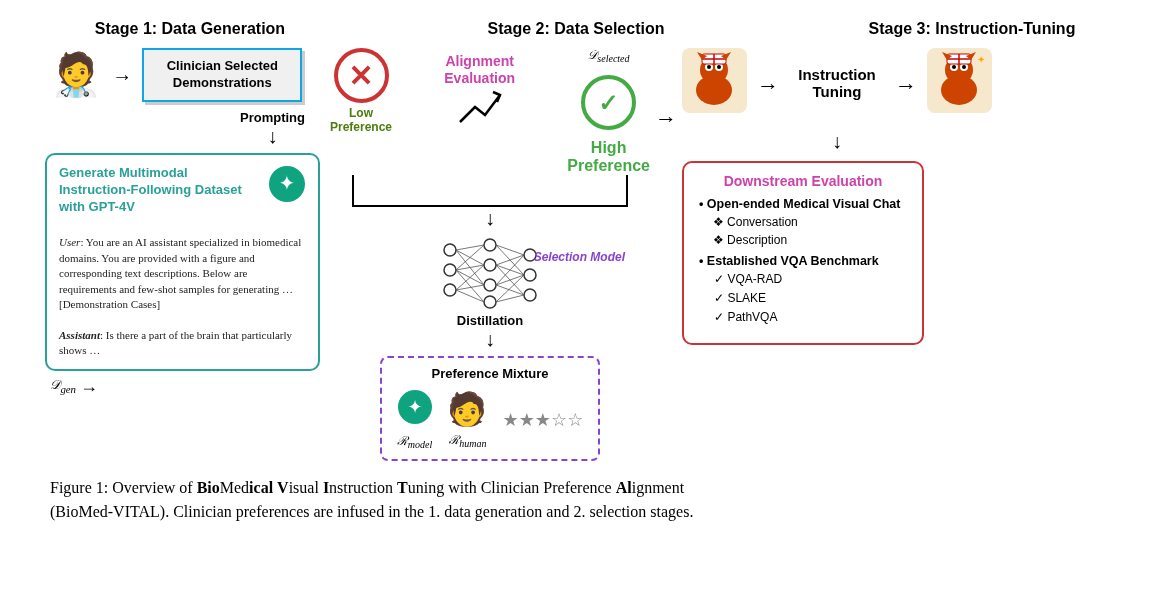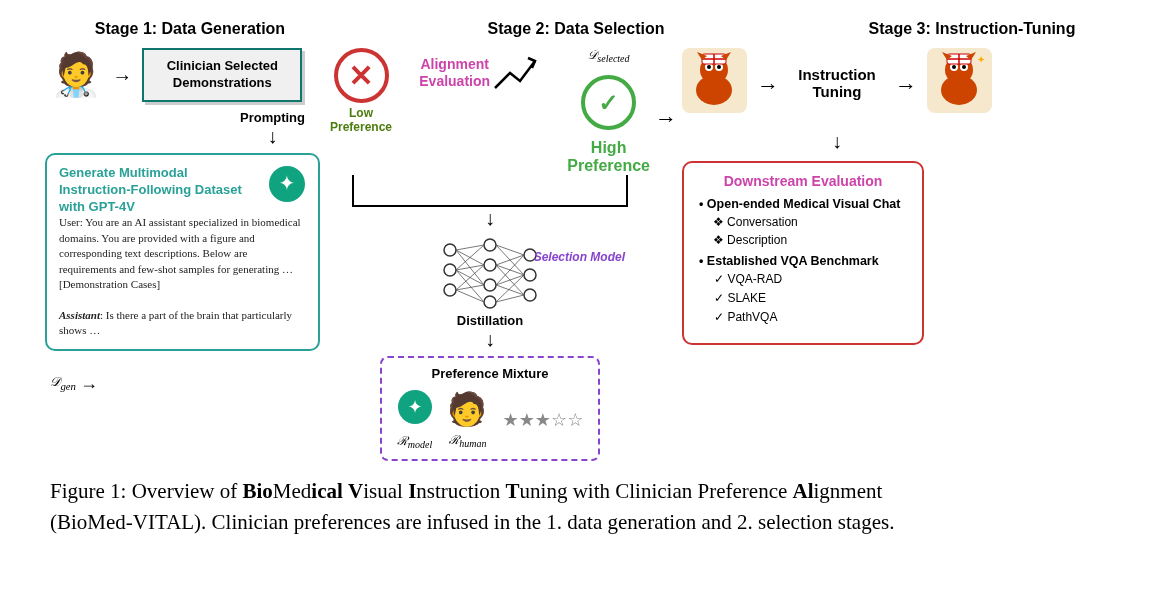--- a/index.html
+++ b/index.html
@@ -67,21 +67,21 @@
       font-size: 42px;
       line-height: 1;
     }
 
     .arrow-right {
       font-size: 20px;
       color: black;
     }
 
     .demonstrations-box {
-      border: 2px solid #0f766e;
+      border: 2px solid #0ea5e9;
       background: #f0f0f0;
       padding: 8px 12px;
       text-align: center;
       font-family: Arial, Helvetica, sans-serif;
       font-weight: bold;
       font-size: 13px;
       width: 160px;
       line-height: 1.3;
       box-shadow: 3px 3px 0 #ccc;
       position: relative;
@@ -112,40 +112,40 @@
       border-radius: 10px;
       padding: 10px 12px;
       width: 275px;
       margin-left: 5px;
     }
 
     .gpt-box-header {
       display: flex;
       align-items: flex-start;
       gap: 20px;
-      margin-bottom: 0;
+      margin-bottom: 20px;
     }
 
     .gpt-title {
       font-family: Arial, Helvetica, sans-serif;
       font-weight: bold;
       color: #2aa198;
       font-size: 13px;
       line-height: 1.3;
       flex: 1;
     }
 
     .gpt-text {
       font-family: 'Times New Roman', Times, serif;
       font-size: 11px;
       line-height: 1.4;
       color: #222;
     }
 
-    .gpt-text .user-label { }
+    .gpt-text .user-label { font-style: italic; }
     .gpt-text .bold-text { font-weight: bold; font-style: italic; }
 
     
     .stage2-content {
       width: 330px;
       display: flex;
       flex-direction: column;
       align-items: center;
       flex-shrink: 0;
       position: relative;
@@ -316,21 +316,21 @@
     .eval-sub-check {
       font-family: Arial, sans-serif;
       font-size: 12px;
       margin-left: 15px;
       line-height: 1.6;
     }
 
     
     .figure-caption {
       font-family: 'Times New Roman', Times, serif;
-      font-size: 21px;
+      font-size: 16px;
       line-height: 1.5;
       margin-top: 2px;
       padding: 0 10px;
     }
 
     .figure-caption .bold { font-weight: bold; }
 
     
     .nn-svg {
       display: block;
@@ -387,36 +387,36 @@
               <text x="19" y="25" text-anchor="middle" fill="white" font-size="20" font-family="Arial">✦</text>
             </svg>
           </div>
         </div>
         <div class="gpt-text">
           <span class="user-label">User</span>: You are an AI assistant specialized in biomedical domains. You are provided with a figure and corresponding text descriptions. Below are requirements and few-shot samples for generating … [Demonstration Cases]<br><br>
           <span class="bold-text">Assistant</span>: Is there a part of the brain that particularly shows …
         </div>
       </div>
 
-      <div style="display:flex;align-items:center;gap:4px;margin-top:17px;margin-left:10px;">
+      <div style="display:flex;align-items:center;gap:4px;margin-top:0;margin-left:10px;">
         <span style="font-style:italic;font-size:13px;font-family:'Times New Roman',serif;">𝒟<sub>gen</sub></span>
         <span style="font-size:18px;">→</span>
       </div>
     </div>
 
     <div class="stage2-content">
 
       <div style="width:100%;display:flex;justify-content:space-between;align-items:flex-start;padding:0 5px;">
 
         <div style="display:flex;flex-direction:column;align-items:center;gap:3px;">
           <div class="reject-icon">✕</div>
           <div class="low-pref">Low<br>Preference</div>
         </div>
 
-        <div style="display:flex;flex-direction:row;align-items:center;margin-top:5px;">
+        <div style="display:flex;flex-direction:column;align-items:center;margin-top:5px;">
           <div class="alignment-eval">Alignment<br>Evaluation</div>
 
           <svg width="50" height="40" viewBox="0 0 50 40">
             <polyline points="5,35 20,20 30,28 45,8" stroke="black" stroke-width="2.5" fill="none"></polyline>
             <polyline points="38,5 45,8 42,15" stroke="black" stroke-width="2.5" fill="none"></polyline>
           </svg>
         </div>
 
         <div style="display:flex;flex-direction:column;align-items:center;gap:9px;">
           <div style="font-style:italic;font-size:12px;font-family:'Times New Roman',serif;margin-bottom:2px;">𝒟<sub>selected</sub></div>

